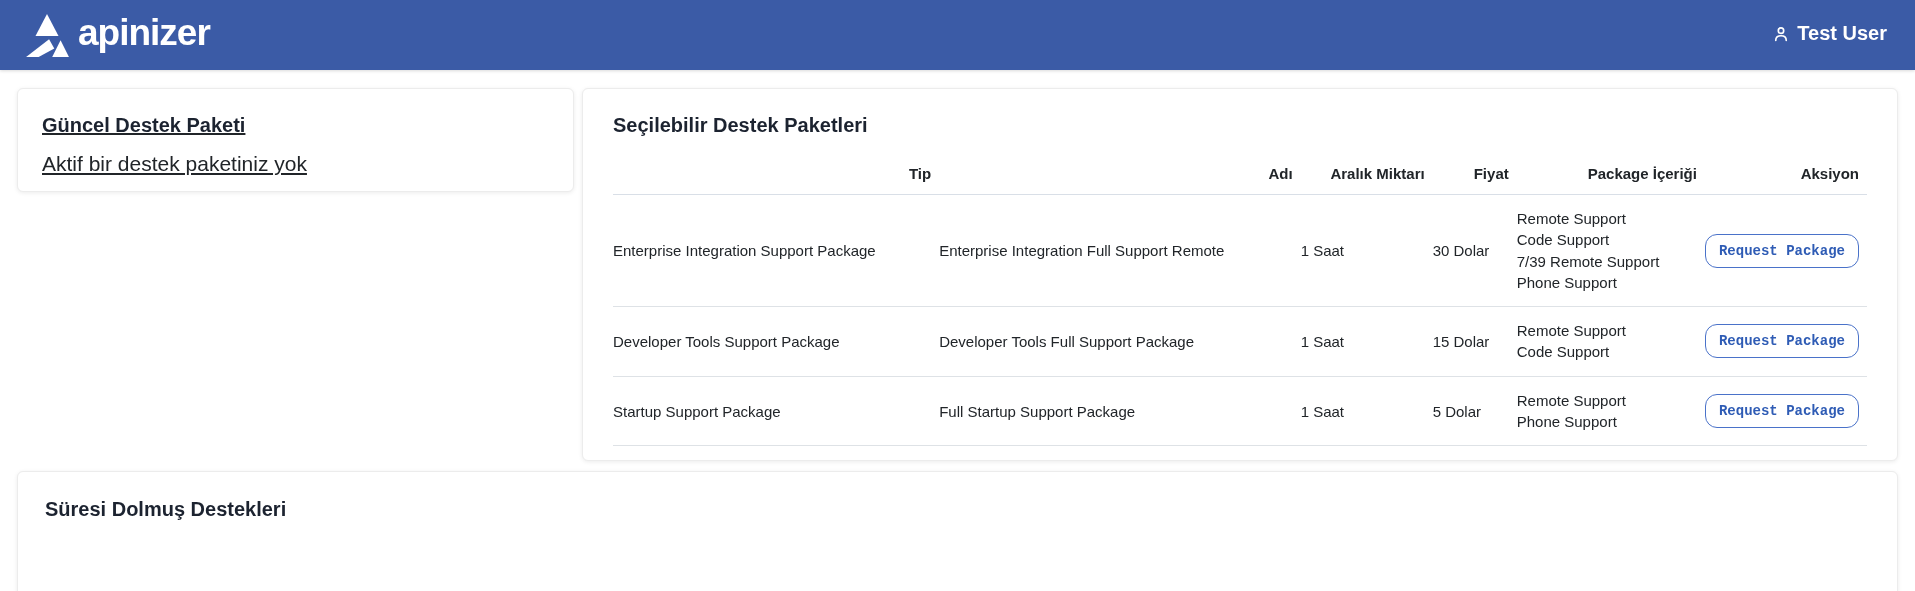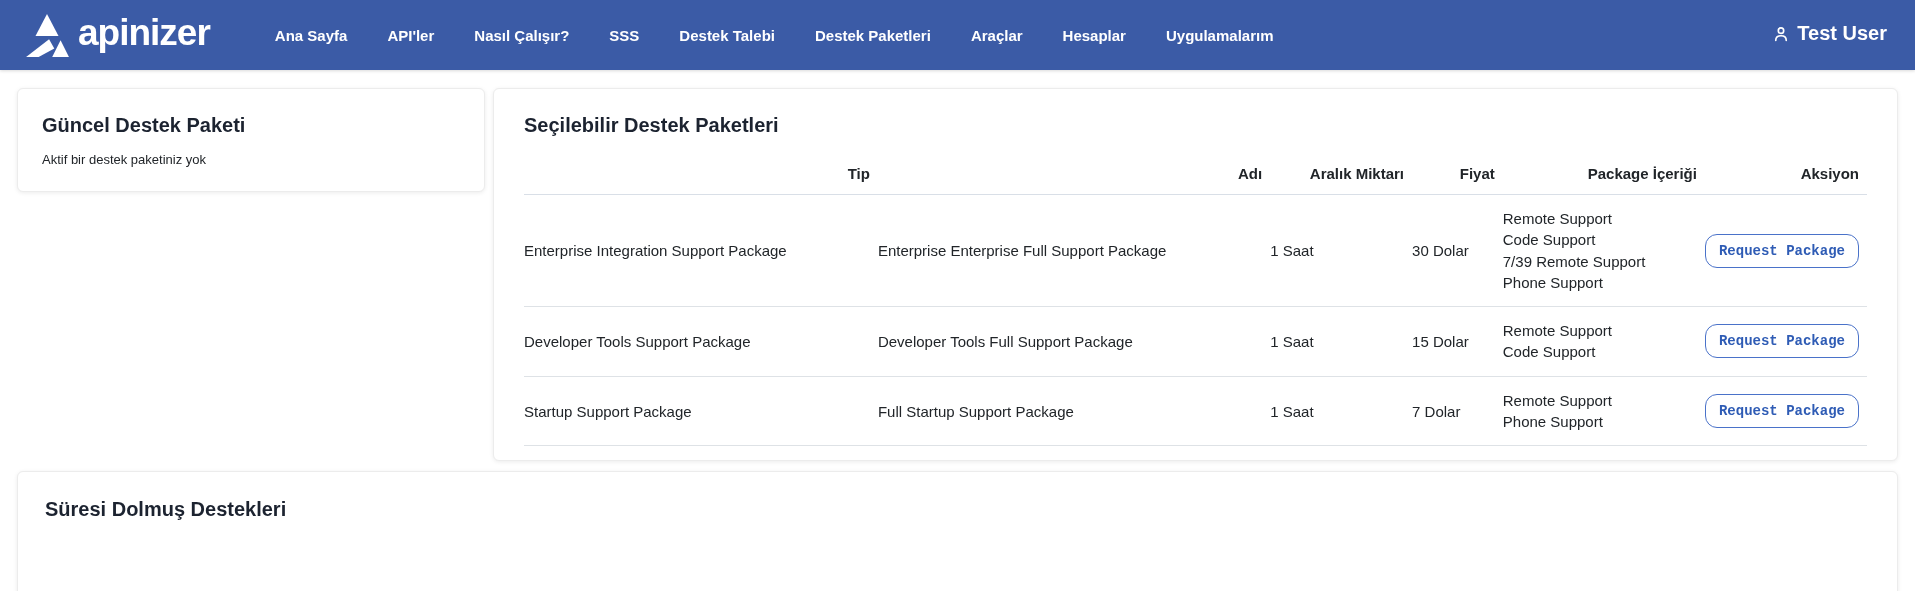--- a/index.html
+++ b/index.html
@@ -13,21 +13,20 @@
   }
 
   
   .navbar {
     height: 70px;
     background: #3b5ba6;
     display: flex;
     align-items: center;
     padding: 0 28px 0 24px;
     box-shadow: 0 1px 3px rgba(0,0,0,.15);
-    gap: 21px;
   }
   .brand {
     display: flex; align-items: center; gap: 8px;
     color: #fff; cursor: pointer;
   }
   .brand-text {
     font-size: 37px; font-weight: 700; letter-spacing: -1px;
     line-height: 1; padding-bottom: 6px;
   }
   .nav-menu {
@@ -50,26 +49,26 @@
   
   .content { padding: 18px 17px 0; }
   .card {
     background: #fff;
     border: 1px solid #ececec;
     border-radius: 6px;
     box-shadow: 0 1px 4px rgba(0,0,0,.08);
   }
   .top-row { display: flex; gap: 8px; align-items: flex-start; }
 
-  .current-card { width: 468px; padding: 24px; height: 104px; }
+  .current-card { width: 557px; padding: 24px; height: 104px; text-decoration: underline; }
   .card-title {
     margin: 0; font-size: 20px; font-weight: 700; color: #1c2330;
     line-height: 1.2;
   }
-  .empty-text { margin-top: 15px; font-size: 13px; color: #212529; }
+  .empty-text { margin-top: 15px; font-size: 21px; color: #212529; }
 
   .packages-card { flex: 1; padding: 24px 30px 14px; }
 
   table.pkg-table {
     width: 100%; border-collapse: collapse;
     margin-top: 20px; font-size: 15px;
   }
   .pkg-table th {
     text-align: right; font-weight: 700; color: #212529;
     padding: 8px 8px 12px 0; border-bottom: 1px solid #d9dfe7;
@@ -108,31 +107,20 @@
     <span class="icon">
       <svg width="46" height="46" viewBox="0 0 44 44">
         <polygon points="22,2 33,23 11,23" fill="#ffffff"></polygon>
         <polygon points="35,27 43,43 27,43" fill="#ffffff"></polygon>
         <polygon points="2,43 24,26 29,35 14,43" fill="#ffffff"></polygon>
       </svg>
     </span>
     <span class="brand-text">apinizer</span>
   </div>
 
-  <div class="nav-menu">
-      <span class="nav-item">Ana Sayfa</span>
-      <span class="nav-item">API'ler</span>
-      <span class="nav-item">Nasıl Çalışır?</span>
-      <span class="nav-item">SSS</span>
-      <span class="nav-item">Destek Talebi</span>
-      <span class="nav-item">Destek Paketleri</span>
-      <span class="nav-item">Araçlar</span>
-      <span class="nav-item">Hesaplar</span>
-      <span class="nav-item">Uygulamalarım</span>
-    </div>
 
   <div class="nav-right">
     <span class="lang">En</span>
     <span class="user">
       <span class="icon">
         <svg width="18" height="18" viewBox="0 0 24 24" fill="none" stroke="#ffffff" stroke-width="2.2" stroke-linecap="round">
           <circle cx="12" cy="7.5" r="3.6"></circle>
           <path d="M5 20.5c0-3.9 3.1-6.2 7-6.2s7 2.3 7 6.2"></path>
         </svg>
       </span>
@@ -176,21 +164,21 @@
               <th>Adı</th>
               <th>Aralık Miktarı</th>
               <th>Fiyat</th>
               <th>Package İçeriği</th>
               <th>Aksiyon</th>
             </tr>
         </thead>
         <tbody>
             <tr>
     <td>Enterprise Integration Support Package</td>
-    <td>Enterprise Enterprise Full Support Package</td>
+    <td>Enterprise Integration Full Support Remote</td>
     <td>1 Saat</td>
     <td>30 Dolar</td>
     <td>
                 <div class="content-line">Remote Support</div>
                 <div class="content-line">Code Support</div>
                 <div class="content-line">7/39 Remote Support</div>
                 <div class="content-line">Phone Support</div>
               </td>
     <td>
       <button class="request-btn">Request Package</button>
@@ -206,21 +194,21 @@
                 <div class="content-line">Code Support</div>
               </td>
     <td>
       <button class="request-btn">Request Package</button>
     </td>
   </tr>
             <tr>
     <td>Startup Support Package</td>
     <td>Full Startup Support Package</td>
     <td>1 Saat</td>
-    <td>7 Dolar</td>
+    <td>5 Dolar</td>
     <td>
                 <div class="content-line">Remote Support</div>
                 <div class="content-line">Phone Support</div>
               </td>
     <td>
       <button class="request-btn">Request Package</button>
     </td>
   </tr>
           </tbody>
       </table>

